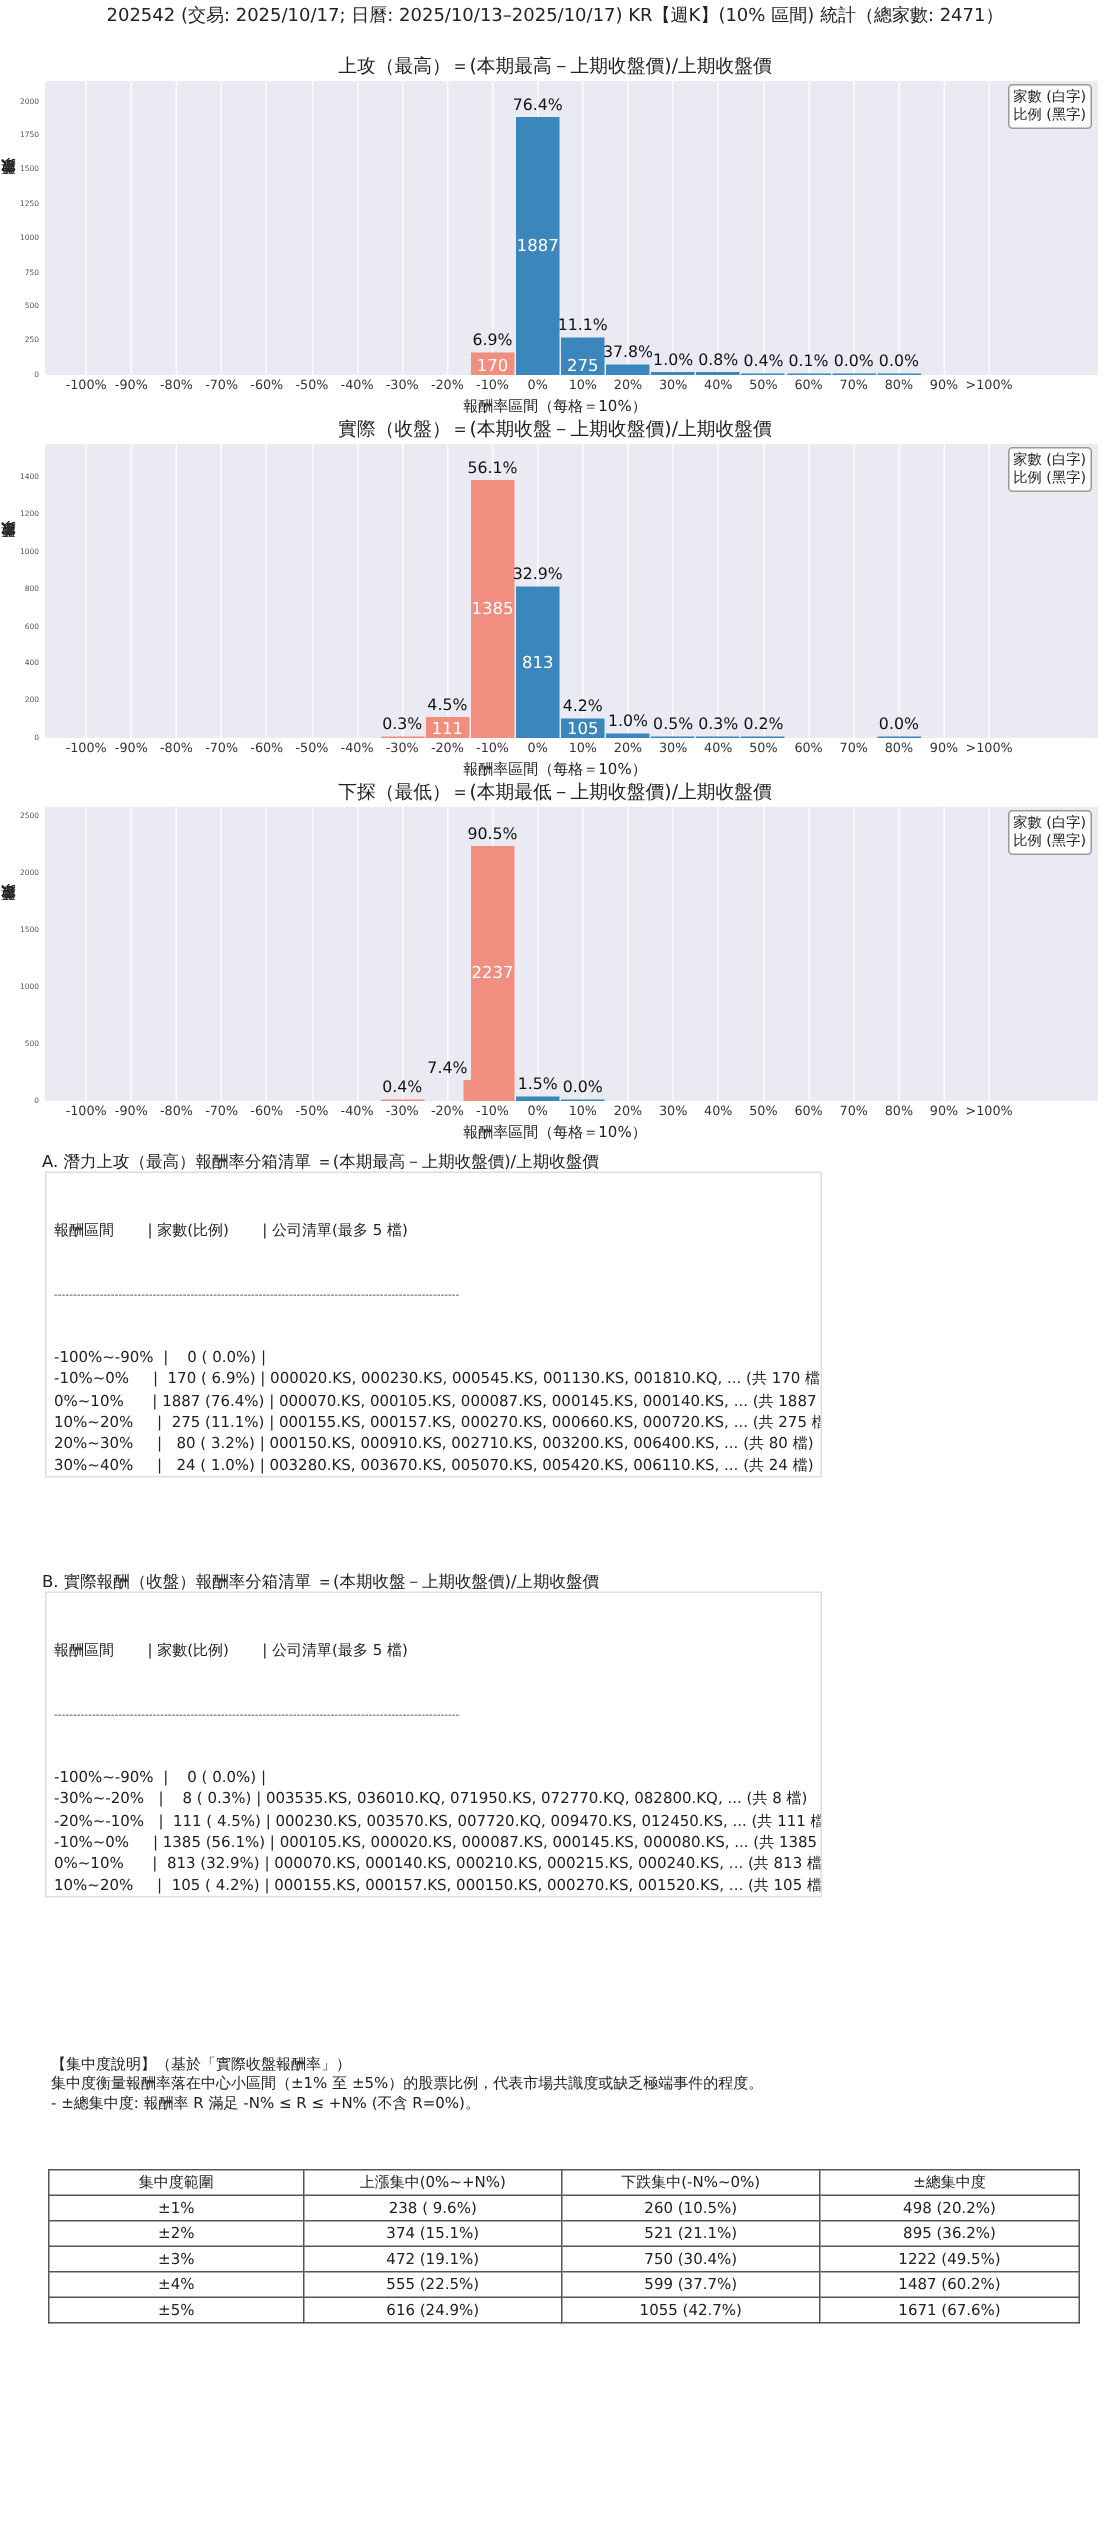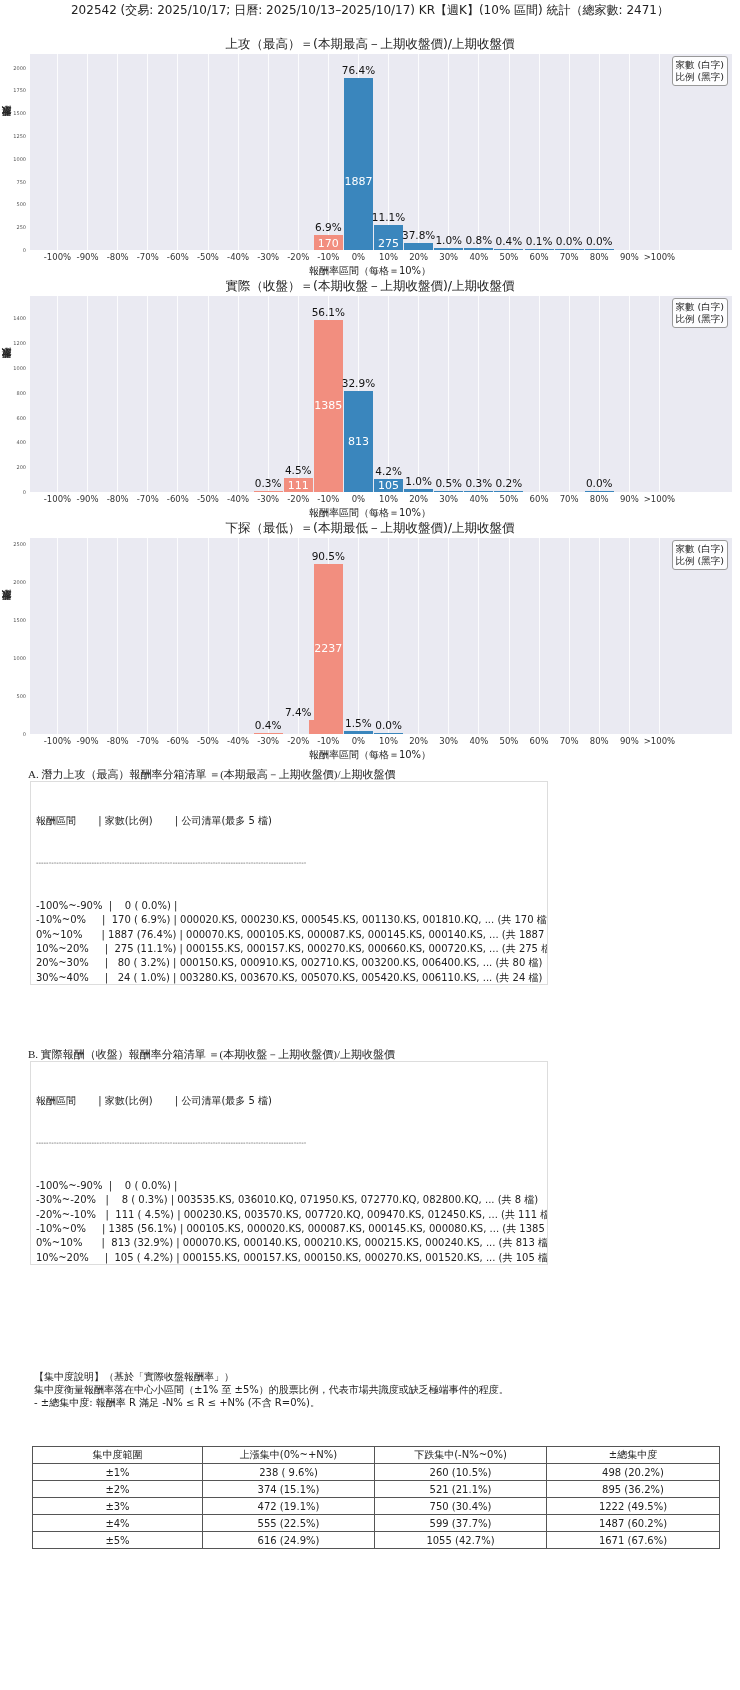--- a/index.html
+++ b/index.html
@@ -12,21 +12,21 @@
   .bar { position: absolute; bottom: 0; }
   .bar.neg { background: #f28e7f; }
   .bar.pos { background: #3a86bd; }
   .bar-count { position: absolute; left: 0; right: 0; text-align: center; color: #fff; font-size: 11px; white-space: nowrap; }
   .bar-pct { position: absolute; text-align: center; font-size: 10.5px; color: #111; white-space: nowrap; transform: translateX(-50%); }
   .ytick { position: absolute; left: 0; width: 26px; text-align: right; font-size: 5px; color: #555; transform: translateY(-50%); }
   .xtick { position: absolute; font-size: 8.5px; color: #333; transform: translateX(-50%); white-space: nowrap; }
   .ylabel { position: absolute; left: 0; font-size: 10px; color: #222; writing-mode: vertical-rl; transform: rotate(180deg); letter-spacing: 0; }
   .xlabel { position: absolute; left: 0; width: 740px; text-align: center; font-size: 10px; color: #222; }
   .legend { position: absolute; right: 12px; border: 1px solid #999; border-radius: 3px; background: rgba(255,255,255,0.9); font-size: 9.5px; line-height: 12px; padding: 2px 3px; color: #222; }
-  .section-title { position: absolute; left: 28px; font-size: 11px; color: #222; font-family: Liberation Serif, serif; }
+  .section-title { position: absolute; left: 28px; font-size: 11px; color: #222; }
   .list-box { position: absolute; left: 30px; width: 518px; border: 1px solid #ddd; padding: 3px 5px; font-size: 10px; line-height: 14.3px; color: #222; white-space: pre; overflow: hidden; }
   .explain { position: absolute; left: 34px; top: 1466px; font-size: 10px; line-height: 13.2px; color: #222; }
   table.conc { position: absolute; left: 32px; top: 1562px; width: 688px; border-collapse: collapse; font-size: 10px; color: #222; }
   table.conc th, table.conc td { border: 1px solid #555; text-align: center; height: 17px; font-weight: normal; }
 </style>
 </head>
 <body>
 
 <div class="main-title">202542 (交易: 2025/10/17; 日曆: 2025/10/13–2025/10/17) KR【週K】(10% 區間) 統計（總家數: 2471）</div>
 
@@ -52,21 +52,21 @@
       <div class="gridline" style="left:508.6px;"></div>
       <div class="gridline" style="left:538.7px;"></div>
       <div class="gridline" style="left:568.8000000000001px;"></div>
       <div class="gridline" style="left:598.9px;"></div>
       <div class="gridline" style="left:629px;"></div>
       <div class="bar neg" style="left:283.85px; width:29px; height:15.497674418604651px;">
         <div class="bar-count" style="top:2.4976744186046513px;">170</div>
       </div>
       <div class="bar-pct" style="left:298.35px; bottom:17.497674418604653px;">6.9%</div>
       <div class="bar pos" style="left:313.95px; width:29px; height:172.02418604651163px;">
-        <div class="bar-count" style="top:79.01209302325582px;margin-top:18px;">1887</div>
+        <div class="bar-count" style="top:79.01209302325582px;">1887</div>
       </div>
       <div class="bar-pct" style="left:328.45px; bottom:174.02418604651163px;">76.4%</div>
       <div class="bar pos" style="left:344.05px; width:29px; height:25.069767441860467px;">
         <div class="bar-count" style="top:12.069767441860467px;">275</div>
       </div>
       <div class="bar-pct" style="left:358.55px; bottom:27.069767441860467px;">11.1%</div>
       <div class="bar pos" style="left:374.15000000000003px; width:29px; height:7.293023255813953px;"></div>
       <div class="bar-pct" style="left:388.65000000000003px; bottom:9.293023255813953px;">37.8%</div>
       <div class="bar pos" style="left:404.25px; width:29px; height:2.187906976744186px;"></div>
       <div class="bar-pct" style="left:418.75px; bottom:4.187906976744186px;">1.0%</div>

